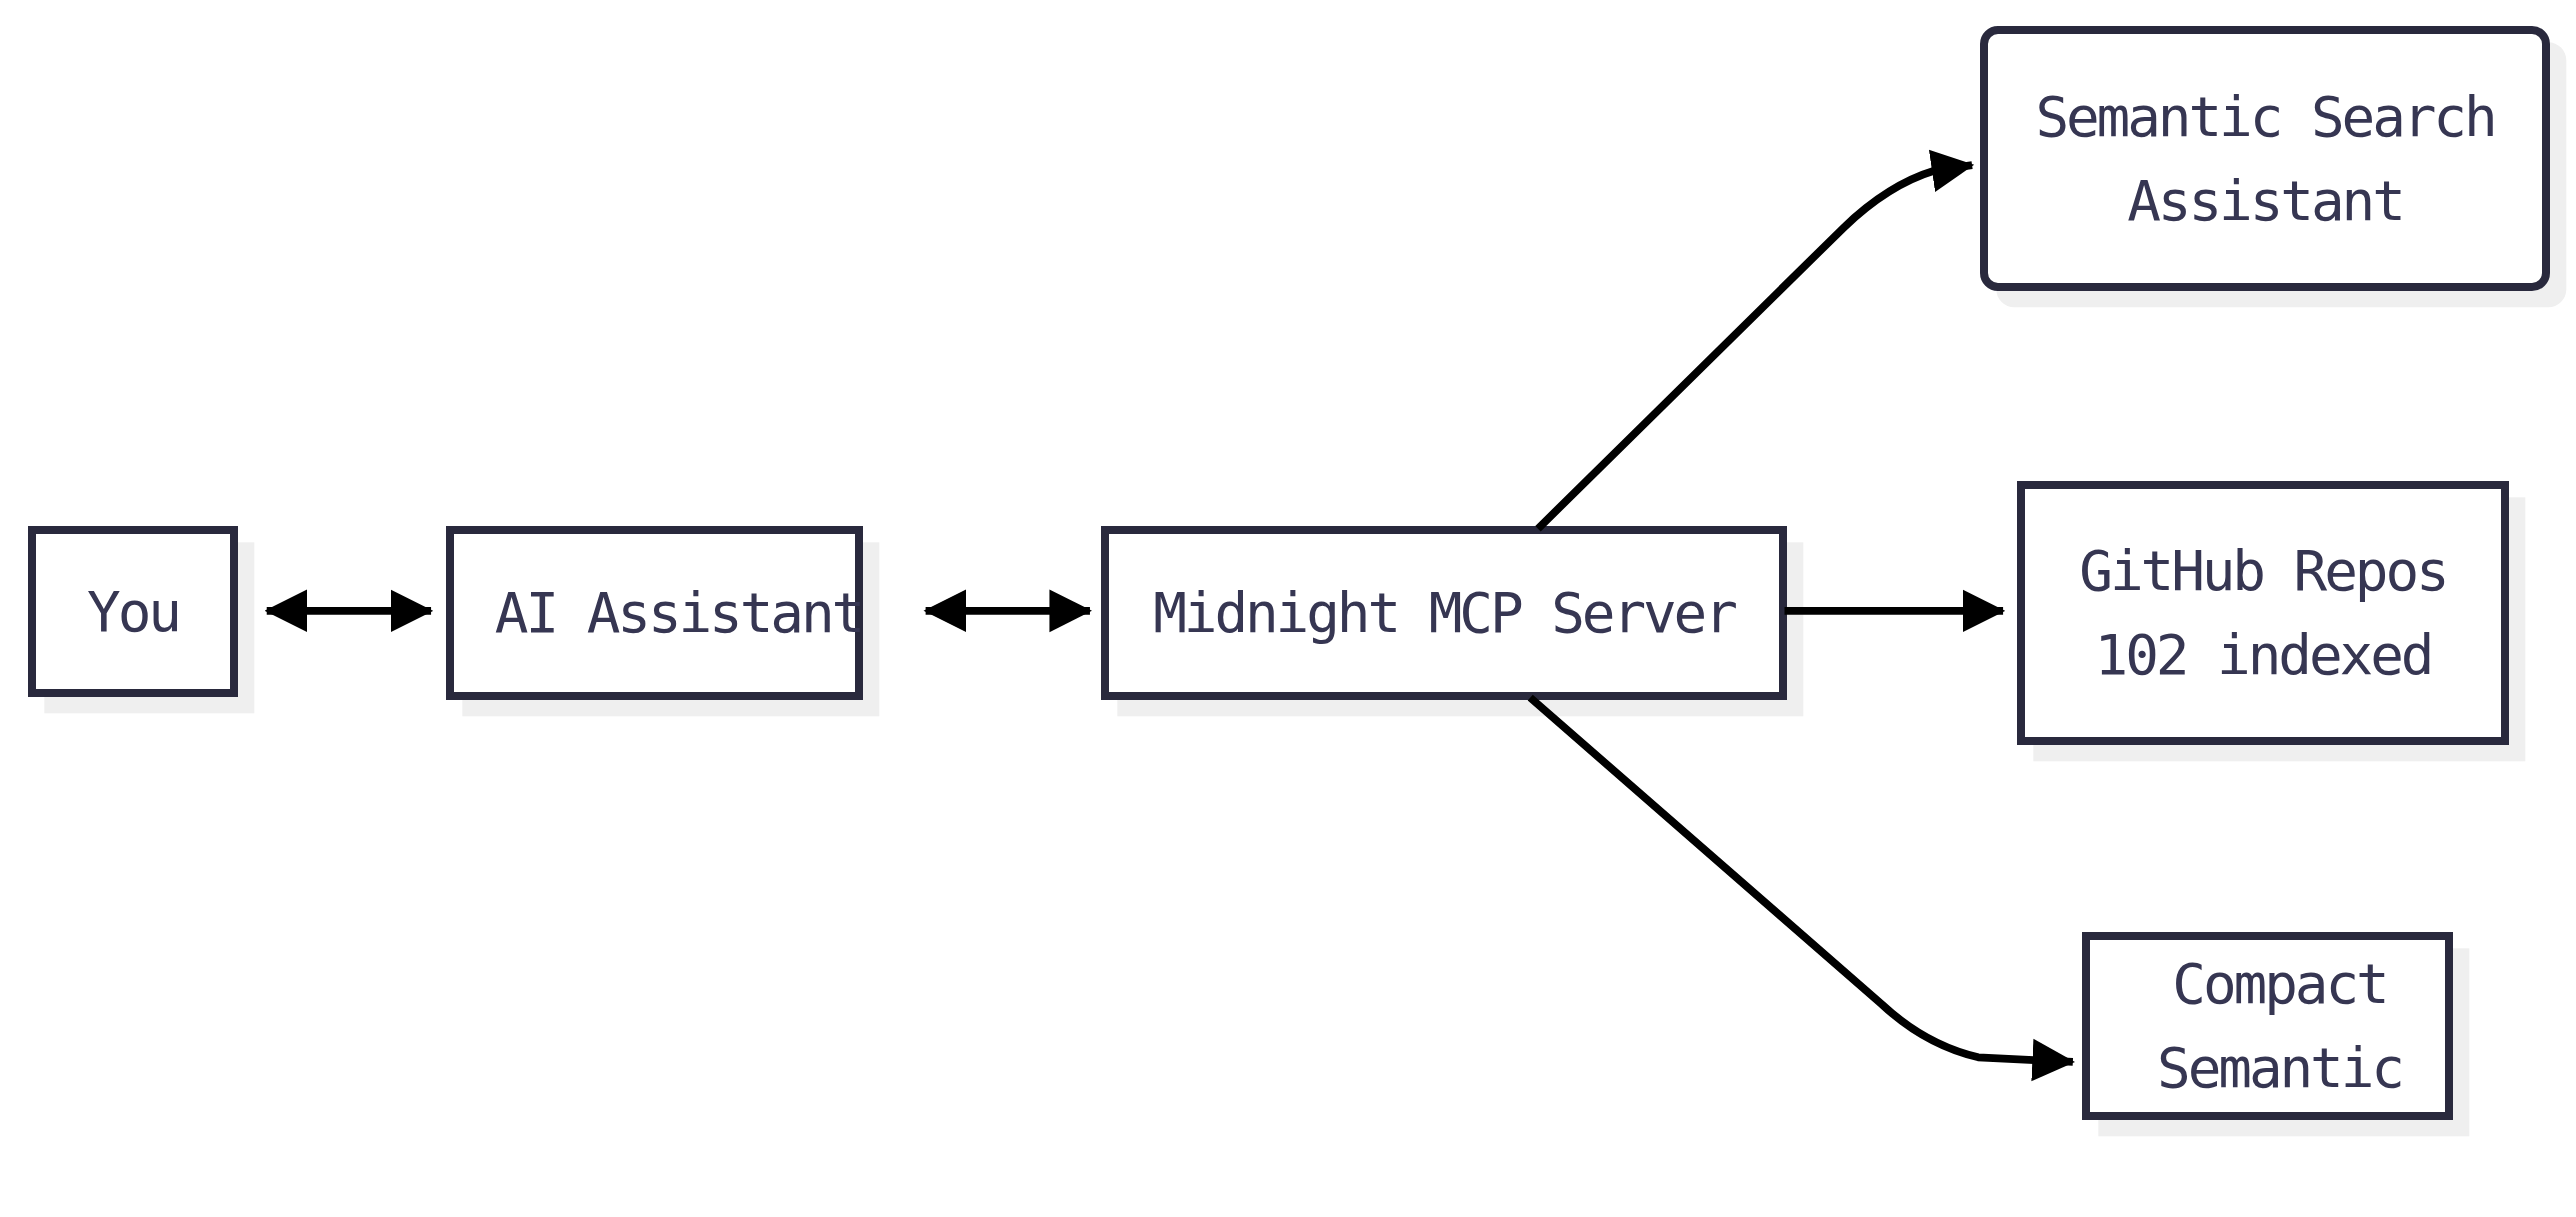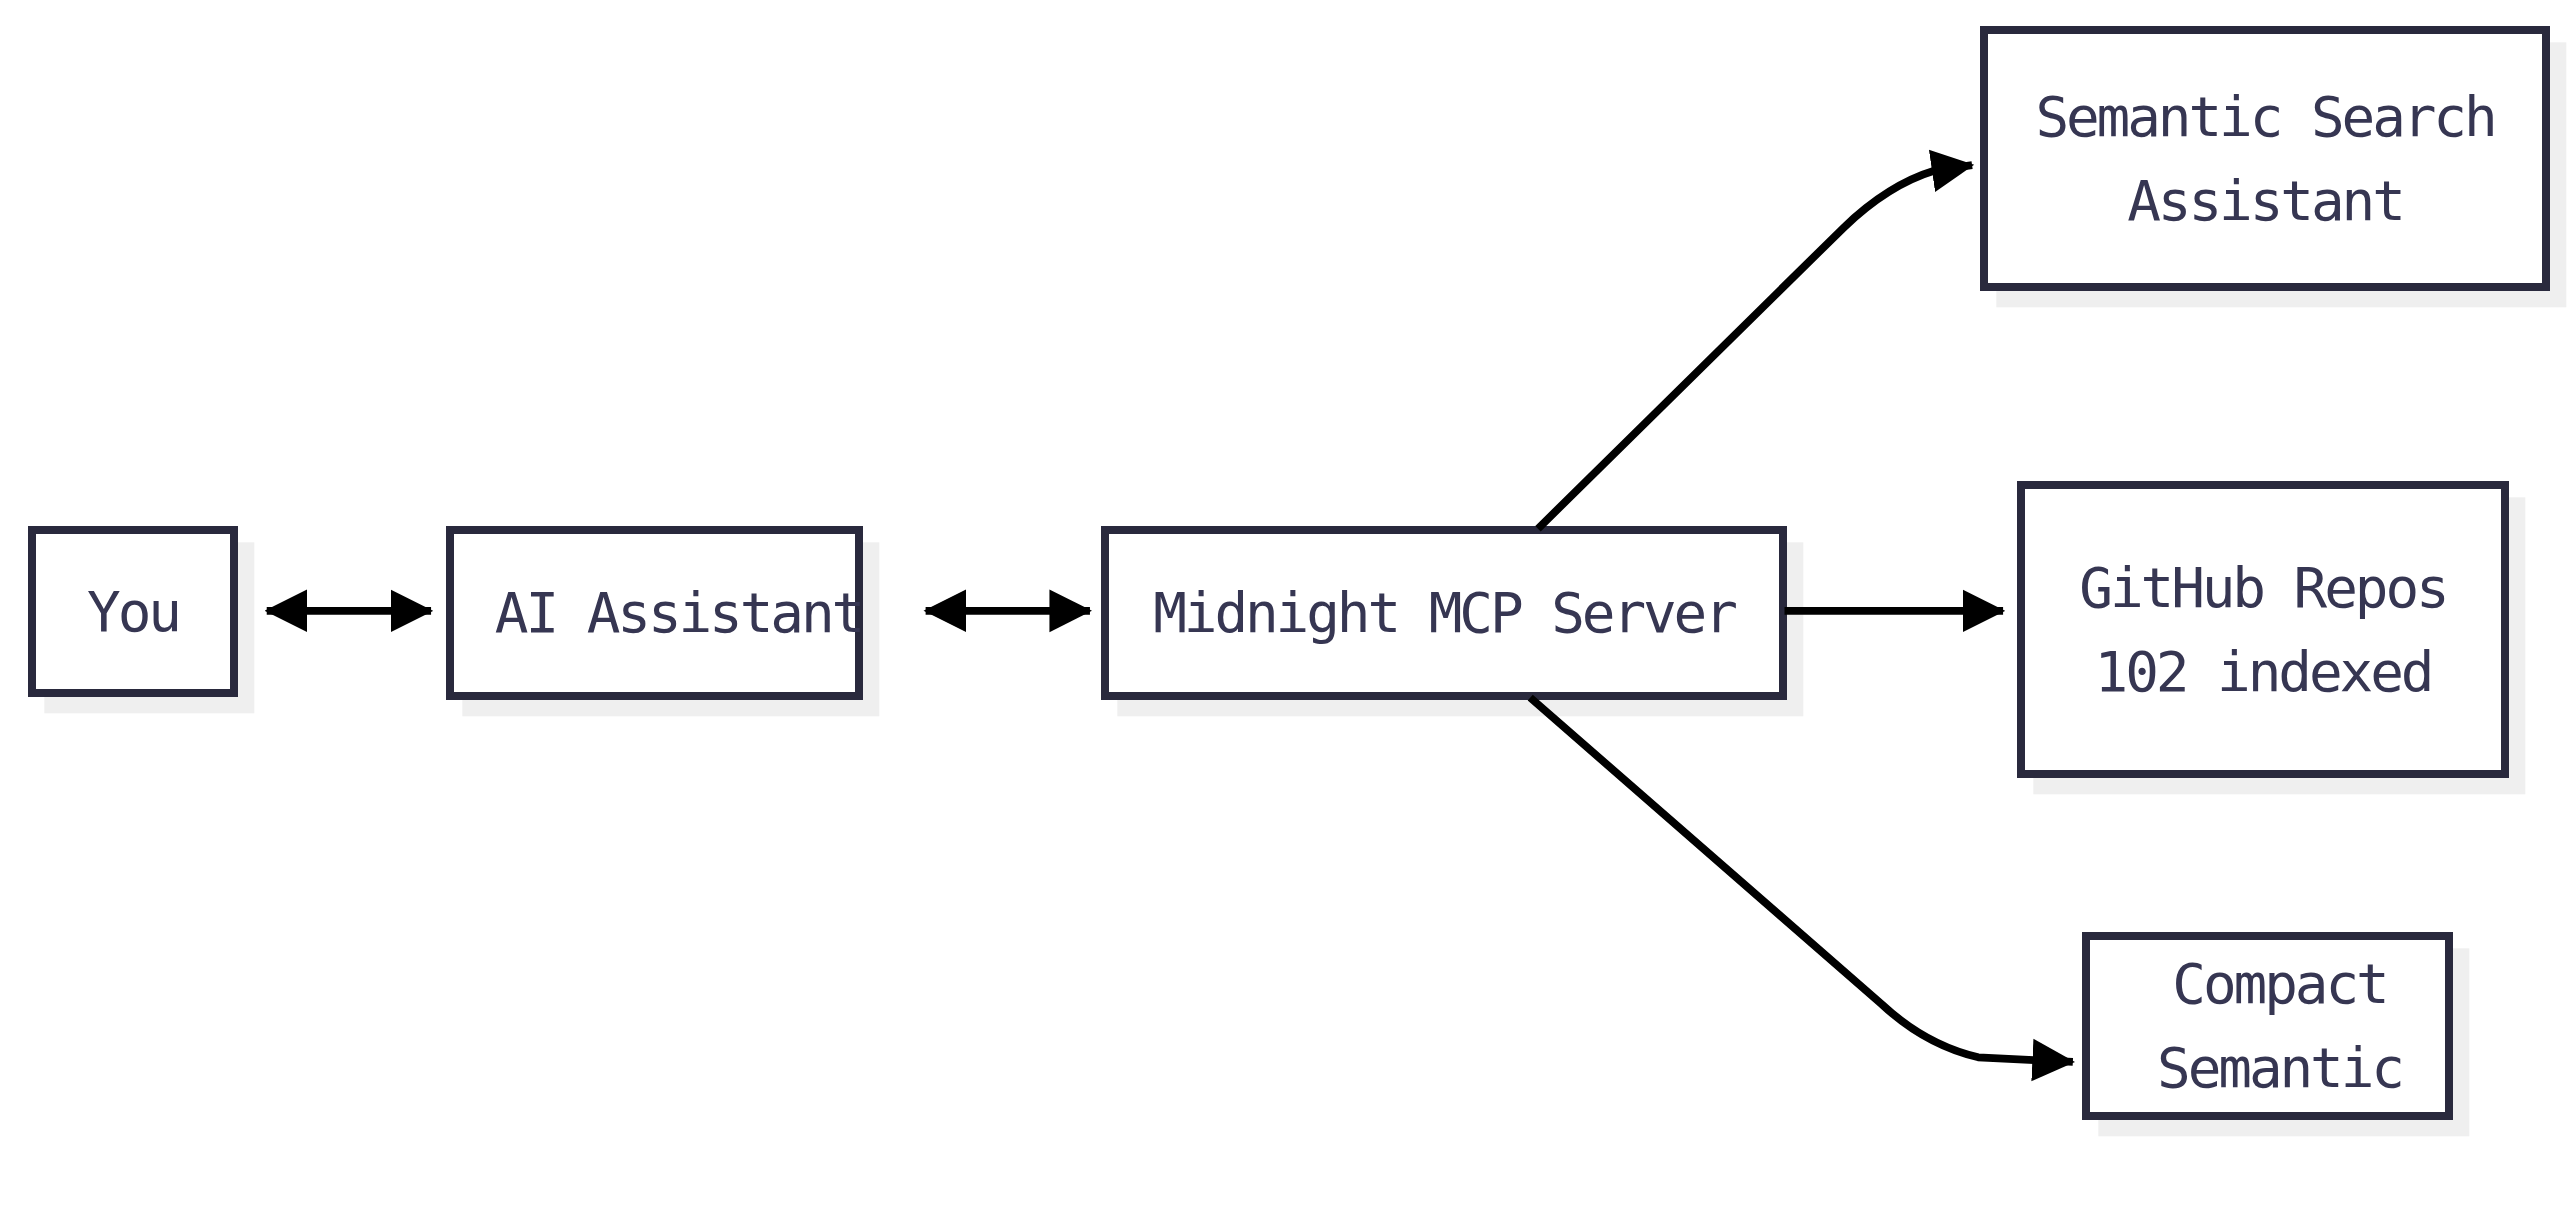--- a/index.html
+++ b/index.html
@@ -83,26 +83,26 @@
   </div>
 
   <div class="node" style="left:446px;top:526px;width:417px;height:174px;padding-left:48px;">
     <span>AI Assistant</span>
   </div>
 
   <div class="node" style="left:1101px;top:526px;width:686px;height:174px;align-items:center;">
     <span>Midnight MCP Server</span>
   </div>
 
-  <div class="node" style="left:1980px;top:26px;width:570px;height:265px;">
+  <div class="node" style="left:1980px;top:26px;width:570px;height:265px;border-radius:18px;">
     <span>Semantic Search</span>
     <span>Assistant</span>
   </div>
 
-  <div class="node" style="left:2017px;top:481px;width:492px;height:297px;">
+  <div class="node" style="left:2017px;top:481px;width:492px;height:264px;">
     <span>GitHub Repos</span>
     <span>102 indexed</span>
   </div>
 
   <div class="node" style="left:2082px;top:932px;width:371px;height:188px;padding-left:24px;">
     <span>Compact</span>
     <span>Semantic</span>
   </div>
 
 </div>

